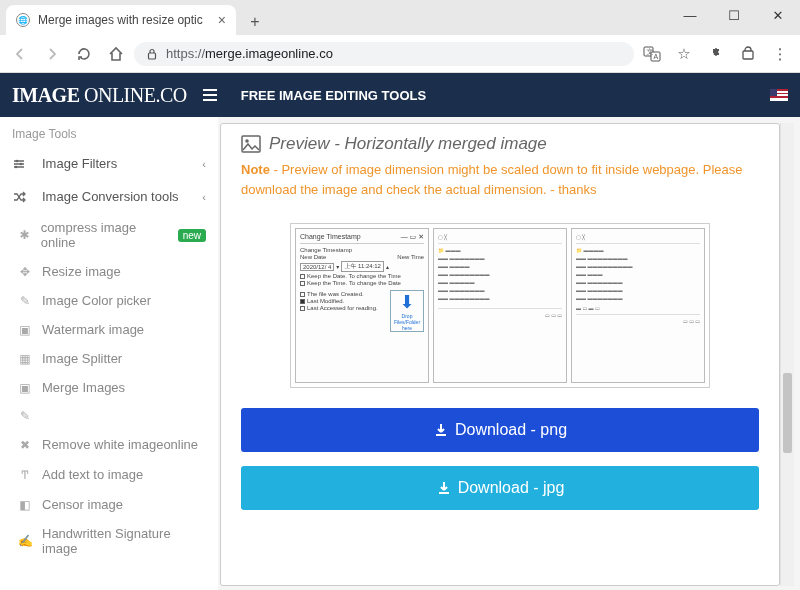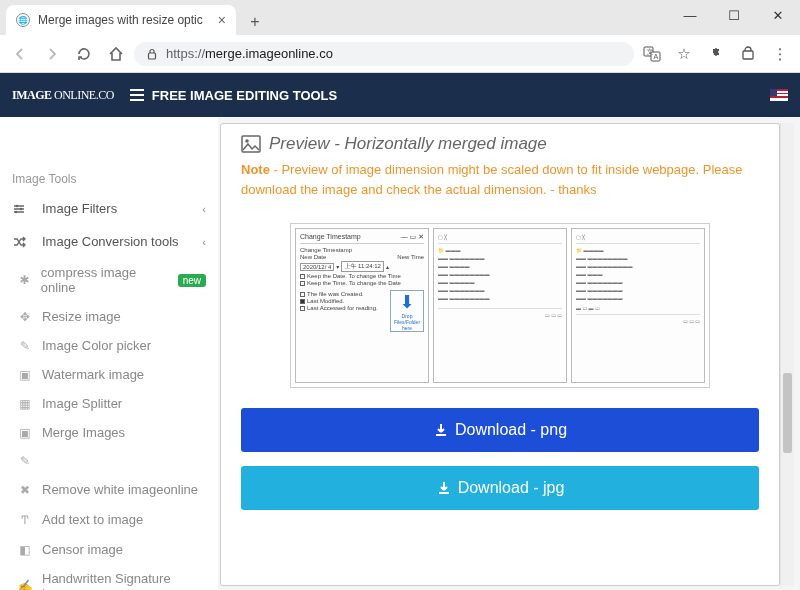--- a/index.html
+++ b/index.html
@@ -19,33 +19,33 @@
 .nav-btn { width: 28px; height: 28px; display: flex; align-items: center; justify-content: center; color: #666; border-radius: 50%; }
 .nav-btn.disabled { color: #bbb; }
 .url-box { flex: 1; display: flex; align-items: center; background: #f1f3f4; border-radius: 16px; height: 24px; padding: 0 12px; gap: 8px; font-size: 13px; color: #5f6368; }
 .url-box .lock { color: #555; }
 .url-text .host { color: #202124; }
 .url-text .path { color: #80868b; }
 .ext-icon { width: 28px; height: 28px; display: flex; align-items: center; justify-content: center; color: #555; font-size: 15px; }
 
 
 .page-header { background: #1b2e4b; color: #fff; height: 44px; display: flex; align-items: center; padding: 0 12px; gap: 16px; }
-.logo { font-family: Georgia, serif; font-size: 12px; letter-spacing: -0.5px; }
+.logo { font-family: Georgia, serif; font-size: 20px; letter-spacing: -0.5px; }
 .logo b { font-weight: bold; }
 .logo span { font-weight: normal; }
-.menu-btn { display: flex; align-items: center; gap: 8px; font-size: 13px; font-weight: bold; }
+.menu-btn { display: flex; align-items: center; gap: 24px; font-size: 13px; font-weight: bold; }
 .hamburger { display: inline-flex; flex-direction: column; gap: 3px; }
 .hamburger i { width: 14px; height: 2px; background: #fff; }
 .flag { width: 18px; height: 12px; margin-left: auto; background: linear-gradient(to bottom, #b22234 0%, #b22234 15%, #fff 15%, #fff 30%, #b22234 30%, #b22234 45%, #fff 45%, #fff 60%, #b22234 60%, #b22234 75%, #fff 75%, #fff 100%); position: relative; }
 .flag::before { content: ''; position: absolute; top: 0; left: 0; width: 7px; height: 7px; background: #3c3b6e; }
 
 
 .content { display: flex; height: calc(590px - 35px - 38px - 44px); }
 .sidebar { width: 218px; background: #fff; font-size: 13px; overflow: hidden; }
-.sidebar-heading { padding: 10px 12px 6px; color: #999; font-size: 12px; margin-top: 45px; }
+.sidebar-heading { padding: 10px 12px 6px; color: #999; font-size: 12px; }
 .side-cat { padding: 9px 12px; display: flex; align-items: center; gap: 16px; color: #555; cursor: pointer; }
 .side-cat.bold { font-weight: bold; color: #333; }
 .side-cat .chev { margin-left: auto; color: #888; font-size: 11px; }
 .side-item { padding: 7px 12px 7px 18px; display: flex; align-items: center; gap: 10px; color: #888; font-size: 13px; }
 .side-item .ico { width: 14px; text-align: center; color: #aaa; font-size: 12px; }
 .badge { background: #2bab4f; color: #fff; font-size: 10px; padding: 1px 5px; border-radius: 3px; margin-left: 4px; }
 
 .main { flex: 1; display: flex; background: #f5f5f5; padding: 6px 6px 4px 2px; }
 .panel { flex: 1; background: #fff; border: 1px solid #ccc; border-radius: 3px; padding: 10px 20px; overflow: hidden; position: relative; }
 .preview-title { display: flex; align-items: center; gap: 8px; font-size: 17px; color: #666; font-style: italic; margin-bottom: 6px; }

